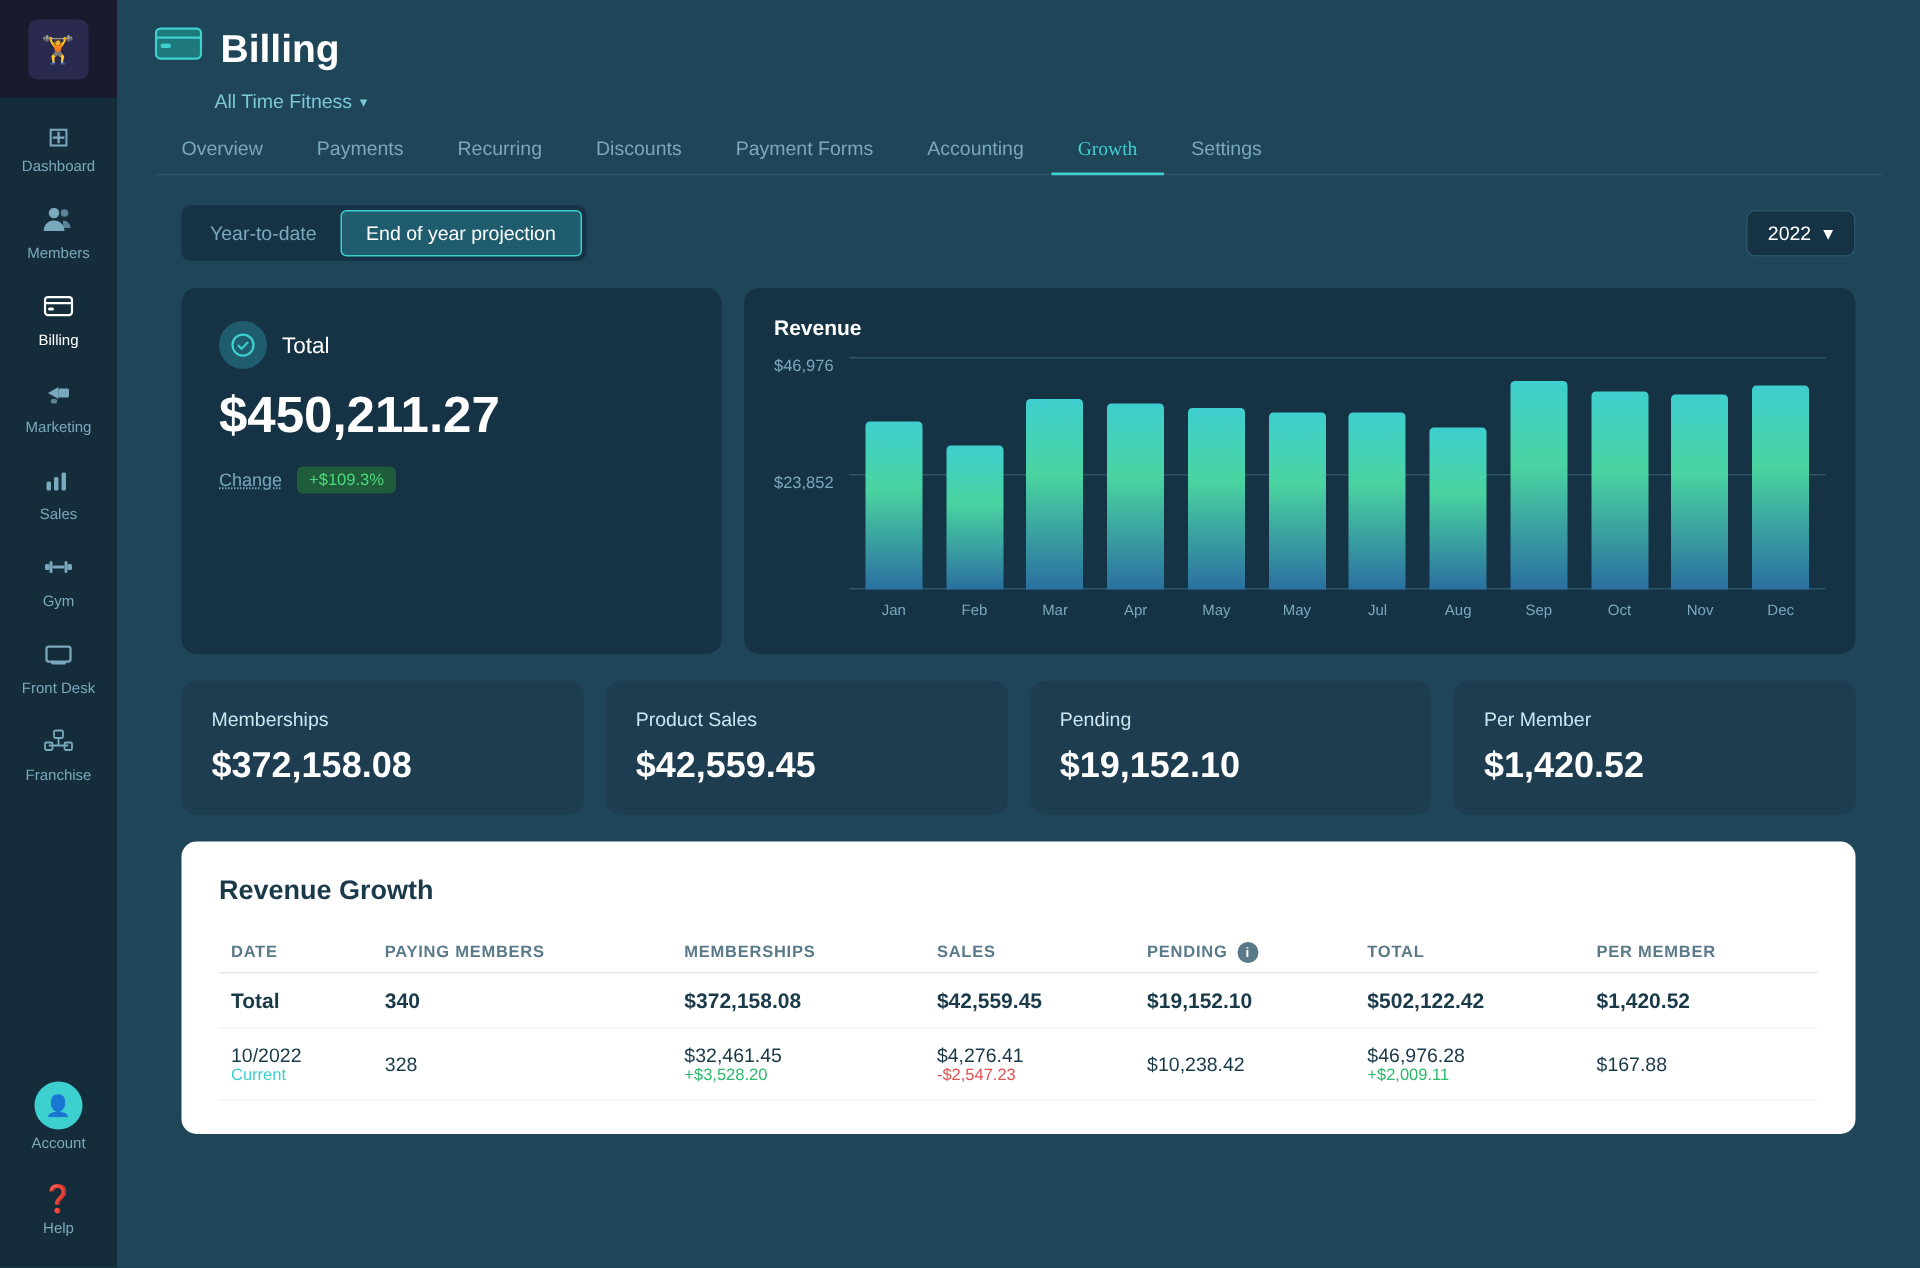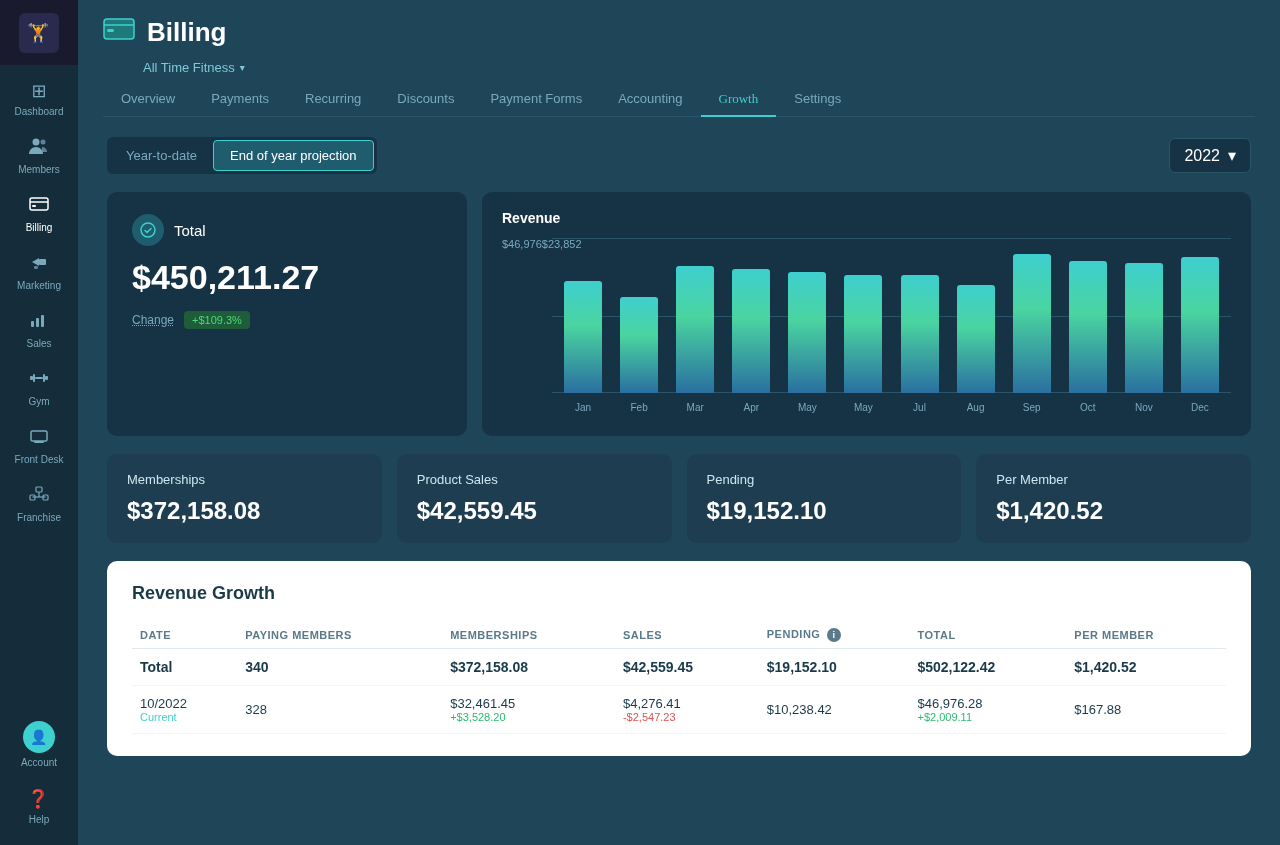--- a/index.html
+++ b/index.html
@@ -132,21 +132,21 @@
     .nav-tab.active {
       color: #3ecfcf;
       border-bottom: 2px solid #3ecfcf;
       font-family: Liberation Serif, serif;
     }
 
     
     .content {
       flex: 1;
       overflow-y: auto;
-      padding: 20px 29px;
+      padding: 20px 43px;
       background: #1e4558;
     }
 
     
     .filter-bar {
       display: flex;
       align-items: center;
       justify-content: space-between;
       margin-bottom: 18px;
     }
@@ -170,21 +170,21 @@
       background: #1e5c6e;
       color: #fff;
       border: 1px solid #3ecfcf;
     }
     .year-selector {
       background: #163345;
       border: 1px solid #2a5568;
       color: #fff;
       padding: 7px 14px;
       border-radius: 6px;
-      font-size: 16px;
+      font-size: 13px;
       cursor: pointer;
       display: flex;
       align-items: center;
       gap: 8px;
     }
 
     
     .cards-row {
       display: flex;
       gap: 15px;
@@ -262,20 +262,21 @@
     .chart-container {
       position: relative;
       height: 180px;
     }
     .chart-y-labels {
       position: absolute;
       left: 0;
       top: 0;
       bottom: 25px;
       display: flex;
+      flex-direction: column;
       justify-content: space-between;
       font-size: 11px;
       color: #7aa8bc;
     }
     .bars-wrapper {
       position: absolute;
       left: 50px;
       right: 0;
       top: 0;
       bottom: 25px;

